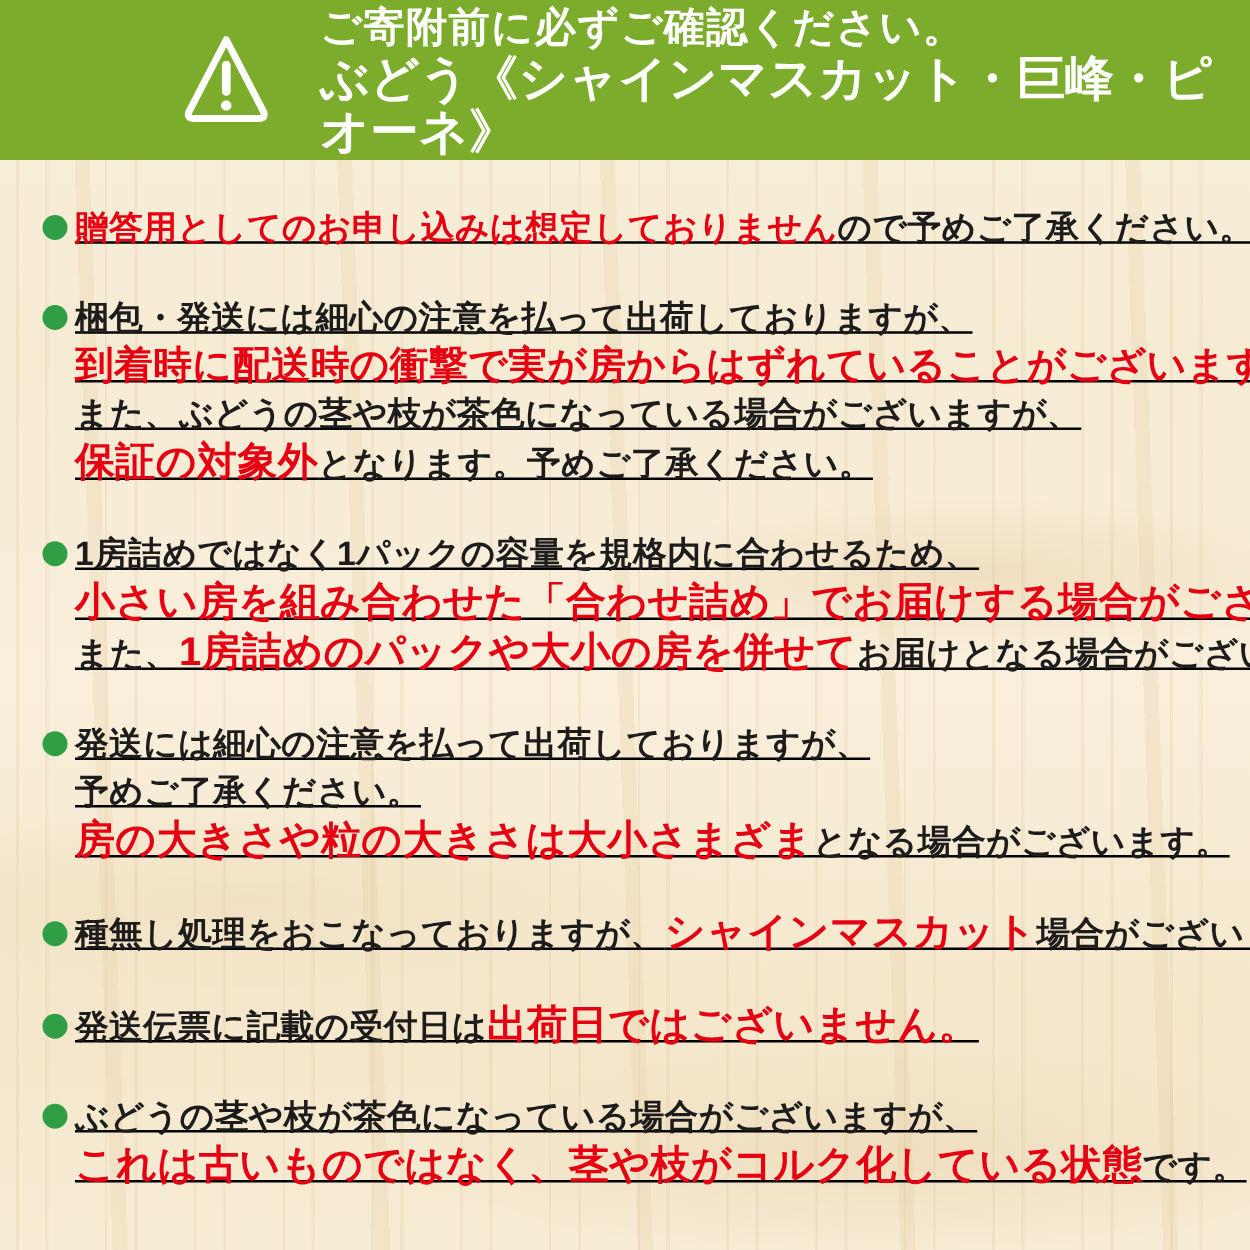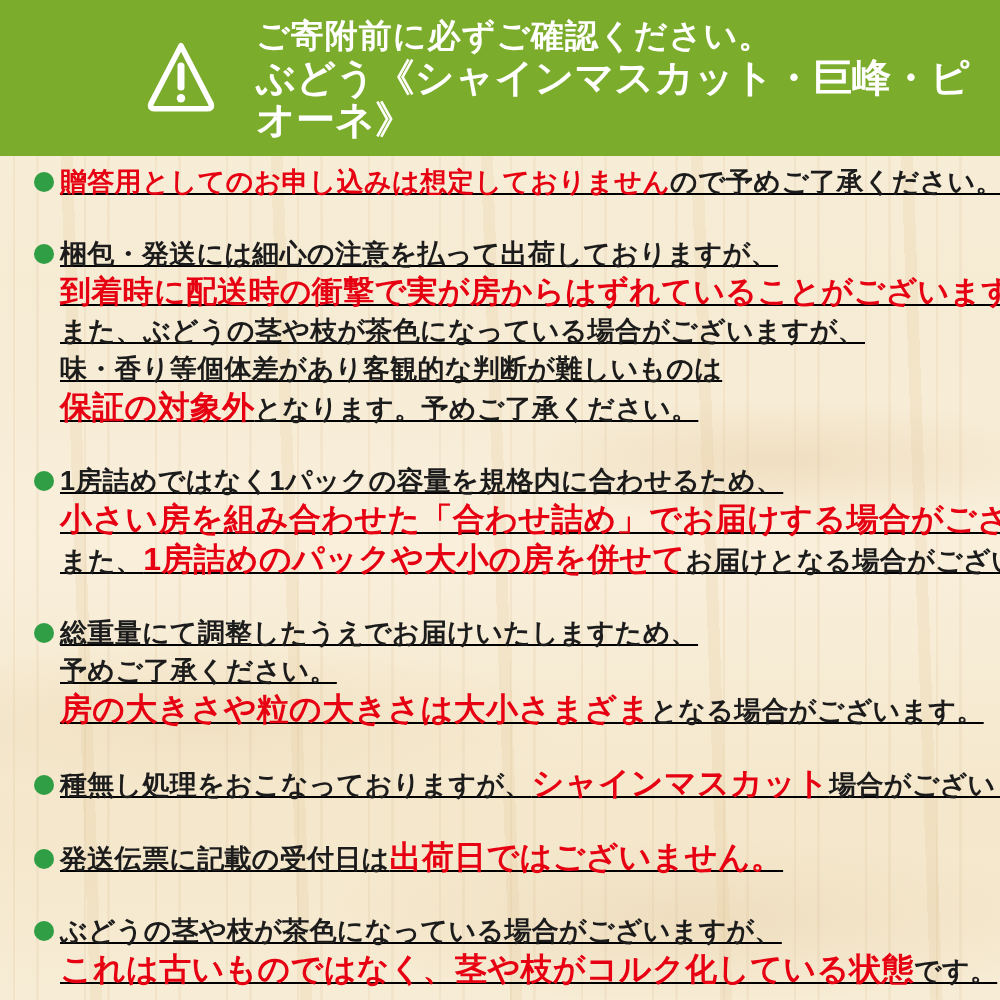--- a/index.html
+++ b/index.html
@@ -22,21 +22,21 @@
         rgba(226,199,152,0) 0 90px, rgba(226,199,152,.22) 90px 102px,
         rgba(226,199,152,0) 102px 210px),
       radial-gradient(ellipse 420px 90px at 78% 46%, rgba(224,194,148,.35), rgba(224,194,148,0) 70%),
       radial-gradient(ellipse 520px 110px at 20% 72%, rgba(230,204,160,.30), rgba(230,204,160,0) 70%),
       radial-gradient(ellipse 560px 120px at 70% 92%, rgba(222,192,146,.28), rgba(222,192,146,0) 70%),
       linear-gradient(180deg,#f9f1dd 0%,#f6ebd3 28%,#f9efdb 55%,#f4e7cb 82%,#f7ecd5 100%);
   }
 
   
   .banner{
-    position:absolute;top:0;left:0;width:1000px;height:156px;
+    position:absolute;top:0;left:0;width:1000px;height:128px;
     background:var(--green,#7cac2b);
     display:flex;align-items:center;
   }
   .warn{margin-left:146px;width:70px;height:80px;flex:0 0 auto;}
   .banner-text{margin-left:40px;color:#ffffff;font-weight:800;}
   .bt1{font-size:33px;line-height:42px;letter-spacing:1px;}
   .bt2{font-size:39px;line-height:42px;letter-spacing:0px;}
 
   
   .content{position:absolute;top:128px;left:0;width:1000px;padding:35px 18px 0 34px;box-sizing:border-box;}
@@ -75,30 +75,29 @@
   </header>
 
   <main class="content">
       <section class="notice">
         <p class="line has-bullet"><span class="bullet"></span><span class="seg red">贈答用としてのお申し込みは想定しておりません</span><span class="seg black">ので予めご了承ください。</span></p>
       </section>
       <section class="notice">
         <p class="line has-bullet"><span class="bullet"></span><span class="seg black">梱包・発送には細心の注意を払って出荷しておりますが、</span></p>
         <p class="line xl"><span class="seg red">到着時に配送時の衝撃で実が房からはずれていることがございます。</span></p>
         <p class="line"><span class="seg black">また、ぶどうの茎や枝が茶色になっている場合がございますが、</span></p>
-        <p class="line"><span class="seg black">味・香り等個体差があり客観的な判断が難しいものは</span></p>
         <p class="line"><span class="seg red big">保証の対象外</span><span class="seg black">となります。予めご了承ください。</span></p>
       </section>
       <section class="notice">
         <p class="line has-bullet"><span class="bullet"></span><span class="seg black">1房詰めではなく1パックの容量を規格内に合わせるため、</span></p>
         <p class="line"><span class="seg red big">小さい房を組み合わせた「合わせ詰め」でお届けする場合がございます。</span></p>
         <p class="line"><span class="seg black">また、</span><span class="seg red big">1房詰めのパックや大小の房を併せて</span><span class="seg black">お届けとなる場合がございます。</span></p>
       </section>
       <section class="notice">
-        <p class="line has-bullet"><span class="bullet"></span><span class="seg black">総重量にて調整したうえでお届けいたしますため、</span></p>
+        <p class="line has-bullet"><span class="bullet"></span><span class="seg black">発送には細心の注意を払って出荷しておりますが、</span></p>
         <p class="line"><span class="seg black">予めご了承ください。</span></p>
         <p class="line"><span class="seg red big">房の大きさや粒の大きさは大小さまざま</span><span class="seg black">となる場合がございます。</span></p>
       </section>
       <section class="notice">
         <p class="line has-bullet"><span class="bullet"></span><span class="seg black">種無し処理をおこなっておりますが、</span><span class="seg red big">シャインマスカット</span><span class="seg black">場合がございます。</span></p>
       </section>
       <section class="notice">
         <p class="line has-bullet"><span class="bullet"></span><span class="seg black">発送伝票に記載の受付日は</span><span class="seg red big">出荷日ではございません。</span></p>
       </section>
       <section class="notice">

